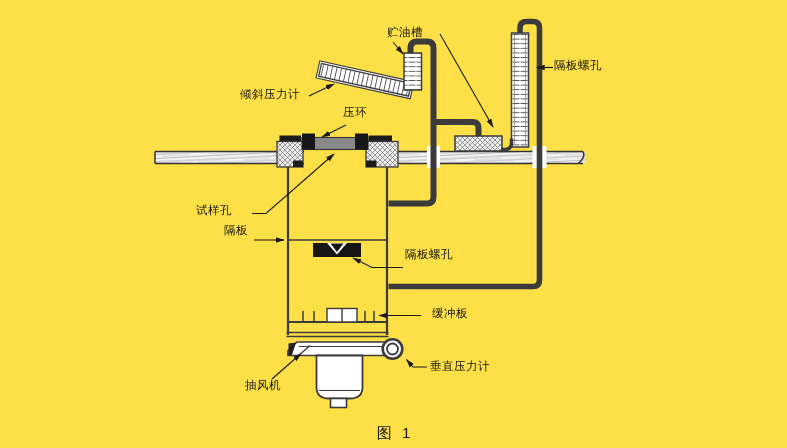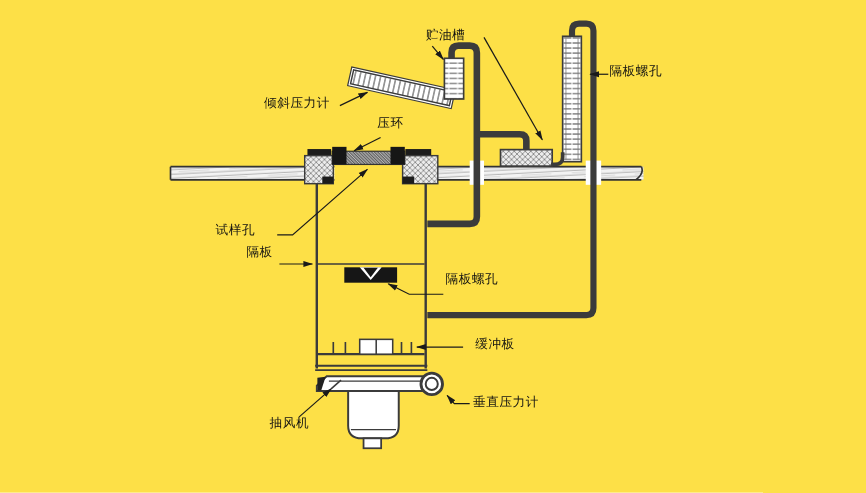--- a/index.html
+++ b/index.html
@@ -163,13 +163,14 @@
   <div class="lbl" style="left:240px;top:88px">倾斜压力计</div>
   <div class="lbl" style="left:343px;top:106px">压环</div>
   <div class="lbl" style="left:196px;top:204px">试样孔</div>
   <div class="lbl" style="left:224px;top:224px">隔板</div>
   <div class="lbl" style="left:405px;top:248px">隔板螺孔</div>
   <div class="lbl" style="left:432px;top:307px">缓冲板</div>
   <div class="lbl" style="left:430px;top:360px">垂直压力计</div>
   <div class="lbl" style="left:245px;top:379px">抽风机</div>
   <div class="lbl" style="left:554px;top:59px">隔板螺孔</div>
 
+  <div class="caption">图 1</div>
 </div>
 
 </body></html>

